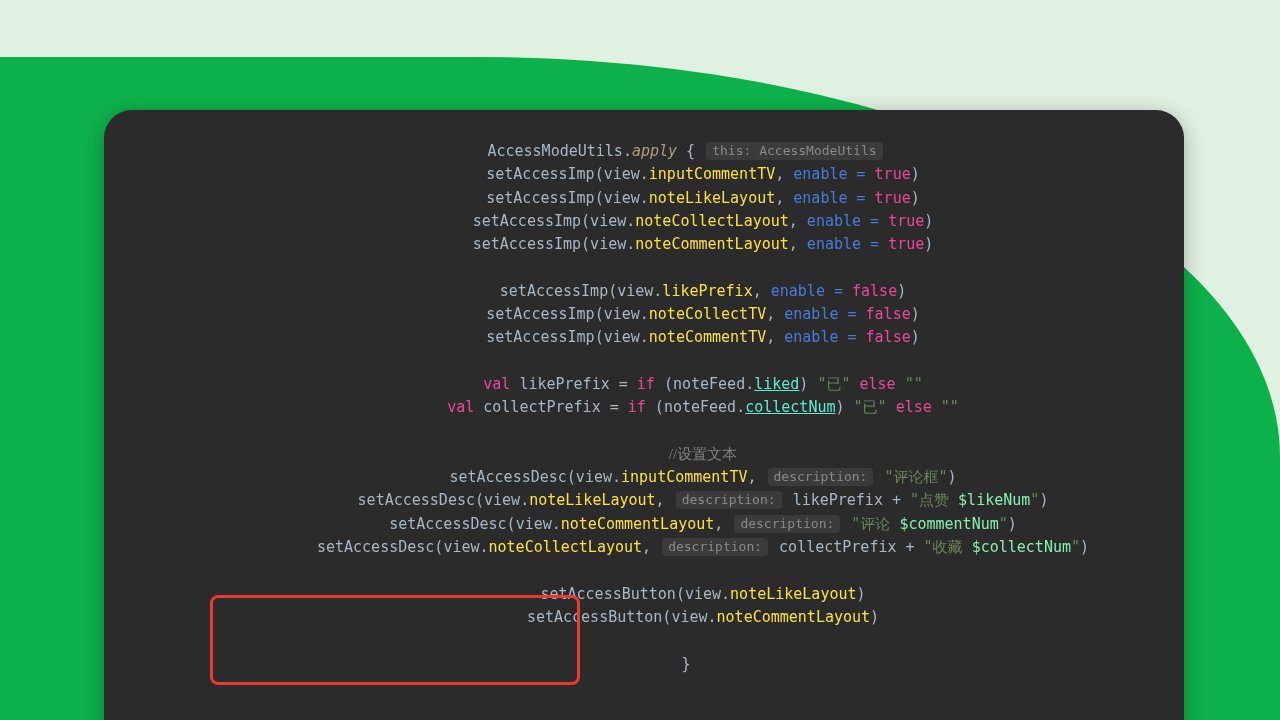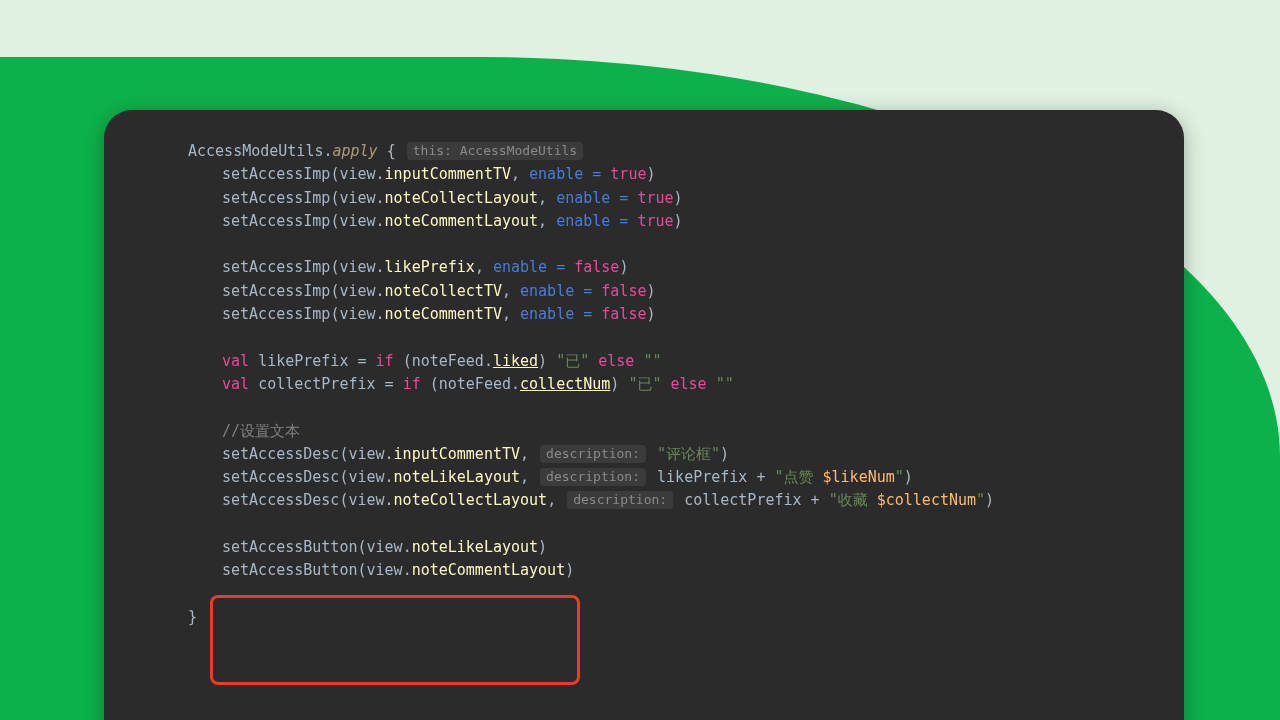--- a/index.html
+++ b/index.html
@@ -27,33 +27,33 @@
     box-shadow: 0 4px 20px rgba(0,0,0,0.3);
     padding: 30px 0 0 0;
     overflow: hidden;
   }
   .code-area {
     padding: 0 0 0 84px;
     color: #a9b7c6;
     line-height: 23.3px;
     position: relative;
   }
-  .line { white-space: pre; }
+  .line { white-space: pre; text-align: center; }
 
   
   .fn      { color: #a9b7c6; }          
   .dot     { color: #a9b7c6; }
   .kw      { color: #ec4899; }          
   .ital    { font-style: italic; color: #b09d79; } 
   .str     { color: #6a8759; }          
   .named   { color: #467cda; }          
-  .comment { color: #808080; }          
-  .under   { color: #fef9c3; text-decoration: underline; }
-  .prop    { color: #fef9c3; }          
-  .tmpl    { color: #fdba74; }          
+  .comment { color: #808080; font-family: Liberation Serif, serif; }          
+  .under   { color: #5eead4; text-decoration: underline; }
+  .prop    { color: #fde047; }          
+  .tmpl    { color: #86efac; }          
 
   
   .hint {
     display: inline-block;
     background: #3b3b3b;
     color: #8a8a8a;
     border-radius: 4px;
     padding: 0 6px;
     font-size: 13px;
     line-height: 18px;
@@ -74,20 +74,21 @@
 <body>
 
 <div class="green-shape"></div>
 
 <div class="editor-window">
   <div class="code-area">
 
     <div class="line"><span class="fn">AccessModeUtils</span><span class="dot">.</span><span class="ital">apply</span><span class="brace"> {</span> <span class="hint">this: AccessModeUtils</span></div>
 
     <div class="line"><span class="indent1"></span><span class="fn">setAccessImp</span><span>(</span><span class="fn">view</span><span>.</span><span class="prop">inputCommentTV</span><span>, </span><span class="named">enable</span><span class="named"> = </span><span class="kw">true</span><span>)</span></div>
+    <div class="line"><span class="indent1"></span><span class="fn">setAccessImp</span><span>(</span><span class="fn">view</span><span>.</span><span class="prop">noteLikeLayout</span><span>, </span><span class="named">enable</span><span class="named"> = </span><span class="kw">true</span><span>)</span></div>
     <div class="line"><span class="indent1"></span><span class="fn">setAccessImp</span><span>(</span><span class="fn">view</span><span>.</span><span class="prop">noteCollectLayout</span><span>, </span><span class="named">enable</span><span class="named"> = </span><span class="kw">true</span><span>)</span></div>
     <div class="line"><span class="indent1"></span><span class="fn">setAccessImp</span><span>(</span><span class="fn">view</span><span>.</span><span class="prop">noteCommentLayout</span><span>, </span><span class="named">enable</span><span class="named"> = </span><span class="kw">true</span><span>)</span></div>
 
     <div class="line">&nbsp;</div>
 
     <div class="line"><span class="indent1"></span><span class="fn">setAccessImp</span><span>(</span><span class="fn">view</span><span>.</span><span class="prop">likePrefix</span><span>, </span><span class="named">enable</span><span class="named"> = </span><span class="kw">false</span><span>)</span></div>
     <div class="line"><span class="indent1"></span><span class="fn">setAccessImp</span><span>(</span><span class="fn">view</span><span>.</span><span class="prop">noteCollectTV</span><span>, </span><span class="named">enable</span><span class="named"> = </span><span class="kw">false</span><span>)</span></div>
     <div class="line"><span class="indent1"></span><span class="fn">setAccessImp</span><span>(</span><span class="fn">view</span><span>.</span><span class="prop">noteCommentTV</span><span>, </span><span class="named">enable</span><span class="named"> = </span><span class="kw">false</span><span>)</span></div>
 
     <div class="line">&nbsp;</div>
@@ -97,20 +98,21 @@
     <div class="line"><span class="indent1"></span><span class="kw">val</span> <span class="fn">collectPrefix</span><span> = </span><span class="kw">if</span> <span>(</span><span class="fn">noteFeed</span><span>.</span><span class="under">collectNum</span><span>)</span> <span class="str">"已"</span> <span class="kw">else</span> <span class="str">""</span></div>
 
     <div class="line">&nbsp;</div>
 
     <div class="line"><span class="indent1"></span><span class="comment">//设置文本</span></div>
 
     <div class="line"><span class="indent1"></span><span class="fn">setAccessDesc</span><span>(</span><span class="fn">view</span><span>.</span><span class="prop">inputCommentTV</span><span>, </span><span class="hint">description:</span> <span class="str">"评论框"</span><span>)</span></div>
 
     <div class="line"><span class="indent1"></span><span class="fn">setAccessDesc</span><span>(</span><span class="fn">view</span><span>.</span><span class="prop">noteLikeLayout</span><span>, </span><span class="hint">description:</span> <span class="fn">likePrefix</span><span> + </span><span class="str">"点赞 </span><span class="tmpl">$likeNum</span><span class="str">"</span><span>)</span></div>
 
+    <div class="line"><span class="indent1"></span><span class="fn">setAccessDesc</span><span>(</span><span class="fn">view</span><span>.</span><span class="prop">noteCommentLayout</span><span>, </span><span class="hint">description:</span> <span class="str">"评论 </span><span class="tmpl">$commentNum</span><span class="str">"</span><span>)</span></div>
 
     <div class="line"><span class="indent1"></span><span class="fn">setAccessDesc</span><span>(</span><span class="fn">view</span><span>.</span><span class="prop">noteCollectLayout</span><span>, </span><span class="hint">description:</span> <span class="fn">collectPrefix</span><span> + </span><span class="str">"收藏 </span><span class="tmpl">$collectNum</span><span class="str">"</span><span>)</span></div>
 
     <div class="line">&nbsp;</div>
 
     <div class="line"><span class="indent1"></span><span class="fn">setAccessButton</span><span>(</span><span class="fn">view</span><span>.</span><span class="prop">noteLikeLayout</span><span>)</span></div>
     <div class="line"><span class="indent1"></span><span class="fn">setAccessButton</span><span>(</span><span class="fn">view</span><span>.</span><span class="prop">noteCommentLayout</span><span>)</span></div>
 
     <div class="line">&nbsp;</div>
     <div class="line"><span class="brace">}</span></div>

